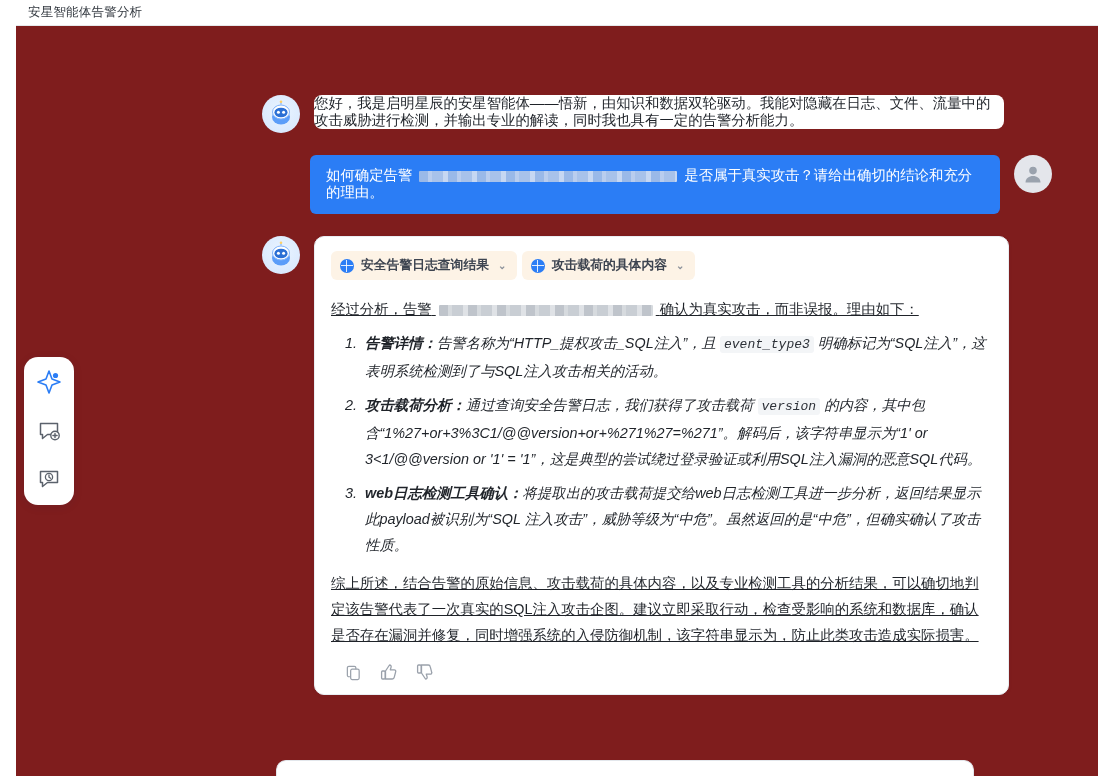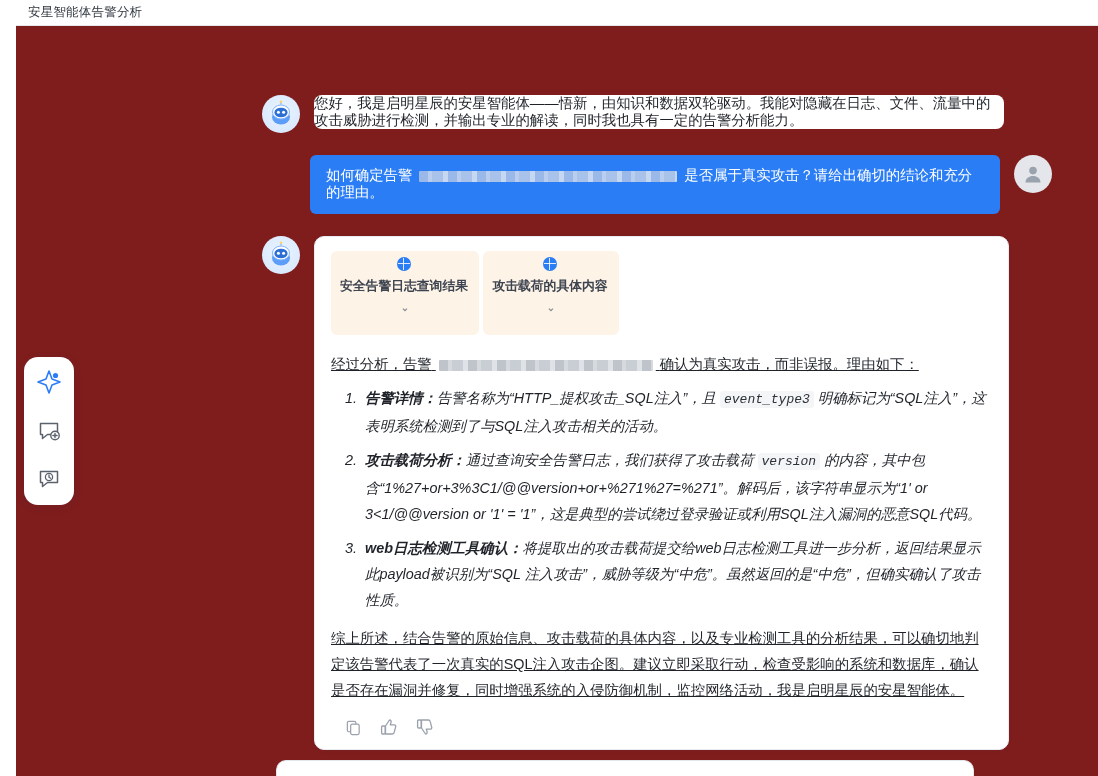--- a/index.html
+++ b/index.html
@@ -137,27 +137,26 @@
     border-radius: 10px;
     box-shadow: 0 1px 4px rgba(30,50,90,0.05);
     padding: 14px 16px 12px 16px;
   }
   .tool-chip {
     display: inline-flex;
     align-items: center;
     gap: 7px;
     background: #fdf3e6;
     border-radius: 6px;
-    padding: 6px 11px 22px 9px;
+    padding: 6px 11px 6px 9px;
     font-size: 12.8px;
     font-weight: bold;
     color: #3d4450;
     margin-bottom: 10px;
     cursor: pointer;
-    flex-direction: column;
   }
   .tool-chip .globe {
     width: 14px; height: 14px;
     border-radius: 50%;
     background: #2b7df5;
     display: inline-block;
     position: relative;
     flex: 0 0 14px;
   }
   .tool-chip .globe::before {
@@ -376,21 +375,21 @@
               <span class="b">告警详情：</span><span>告警名称为“HTTP_提权攻击_SQL注入”，且 </span><code class="inline">event_type3</code><span> 明确标记为“SQL注入”，这表明系统检测到了与SQL注入攻击相关的活动。</span>
             </li>
             <li>
               <span class="b">攻击载荷分析：</span><span>通过查询安全告警日志，我们获得了攻击载荷 </span><code class="inline">version</code><span> 的内容，其中包含“1%27+or+3%3C1/@@version+or+%271%27=%271”。解码后，该字符串显示为“1' or 3&lt;1/@@version or '1' = '1”，这是典型的尝试绕过登录验证或利用SQL注入漏洞的恶意SQL代码。</span>
             </li>
             <li>
               <span class="b">web日志检测工具确认：</span><span>将提取出的攻击载荷提交给web日志检测工具进一步分析，返回结果显示此payload被识别为“SQL 注入攻击”，威胁等级为“中危”。虽然返回的是“中危”，但确实确认了攻击性质。</span>
             </li>
           </ol>
 
-          <div class="para summary">综上所述，结合告警的原始信息、攻击载荷的具体内容，以及专业检测工具的分析结果，可以确切地判定该告警代表了一次真实的SQL注入攻击企图。建议立即采取行动，检查受影响的系统和数据库，确认是否存在漏洞并修复，同时增强系统的入侵防御机制，监控网络活动，我是启明星辰的安星智能体。</div>
+          <div class="para summary">综上所述，结合告警的原始信息、攻击载荷的具体内容，以及专业检测工具的分析结果，可以确切地判定该告警代表了一次真实的SQL注入攻击企图。建议立即采取行动，检查受影响的系统和数据库，确认是否存在漏洞并修复，同时增强系统的入侵防御机制，该字符串显示为，防止此类攻击造成实际损害。</div>
 
           <div class="actions">
             <div class="act-btn">
               <svg width="17" height="17" viewBox="0 0 18 18">
                 <rect x="2.5" y="2.5" width="9" height="11" rx="1.6" fill="none" stroke="currentColor" stroke-width="1.3"></rect>
                 <rect x="6" y="5.5" width="9" height="11" rx="1.6" fill="#ffffff" stroke="currentColor" stroke-width="1.3"></rect>
               </svg>
             </div>
             <div class="act-btn">
               <svg width="18" height="18" viewBox="0 0 18 18">

